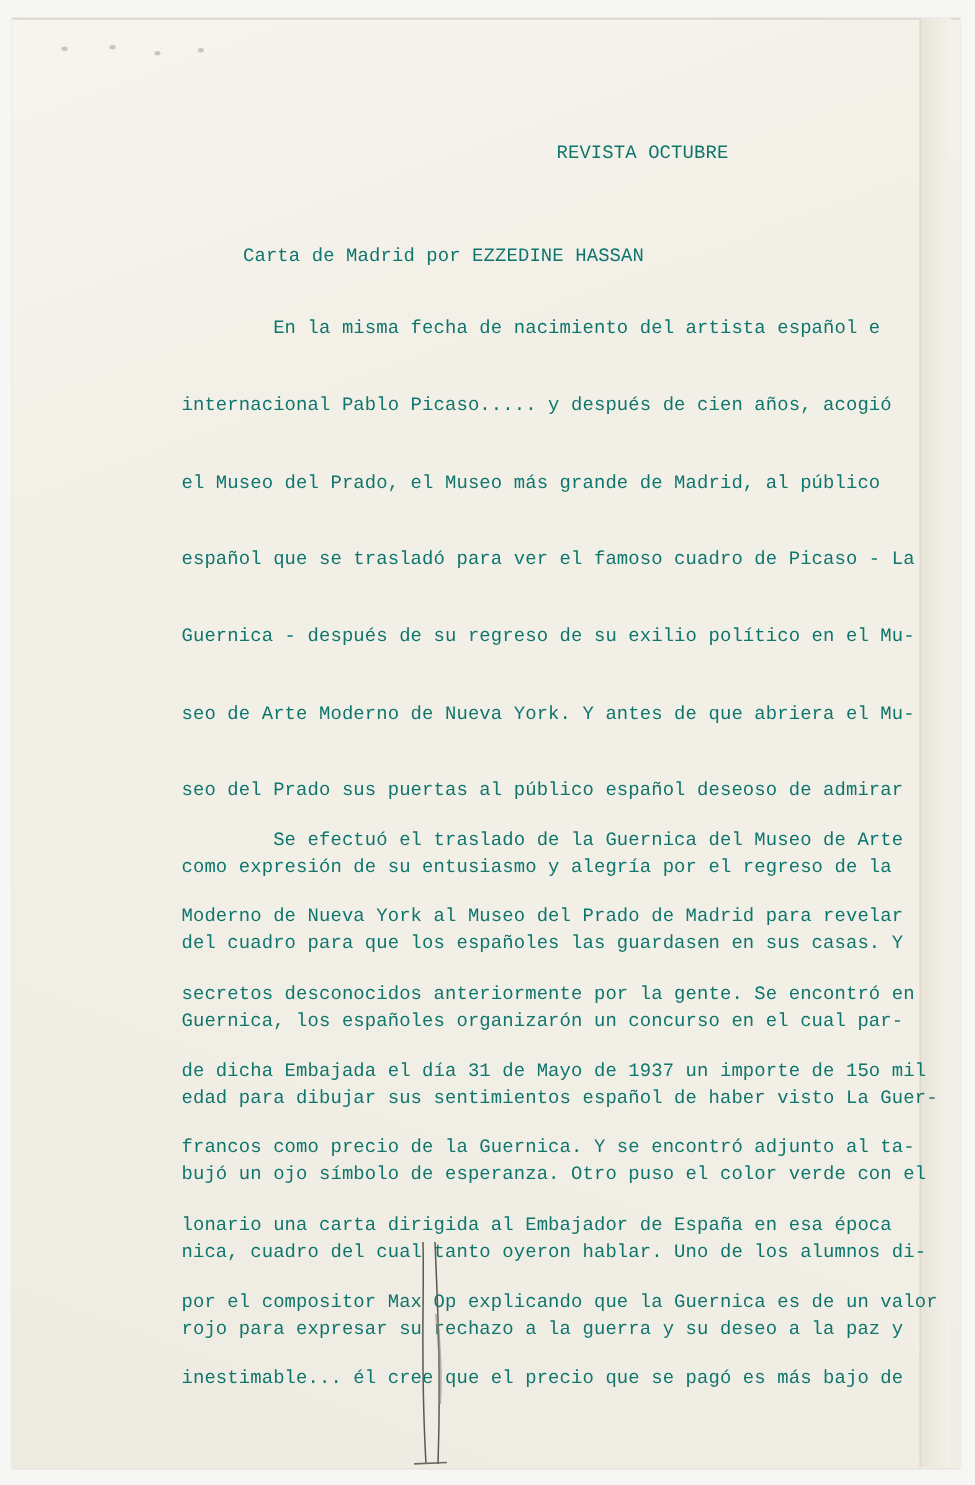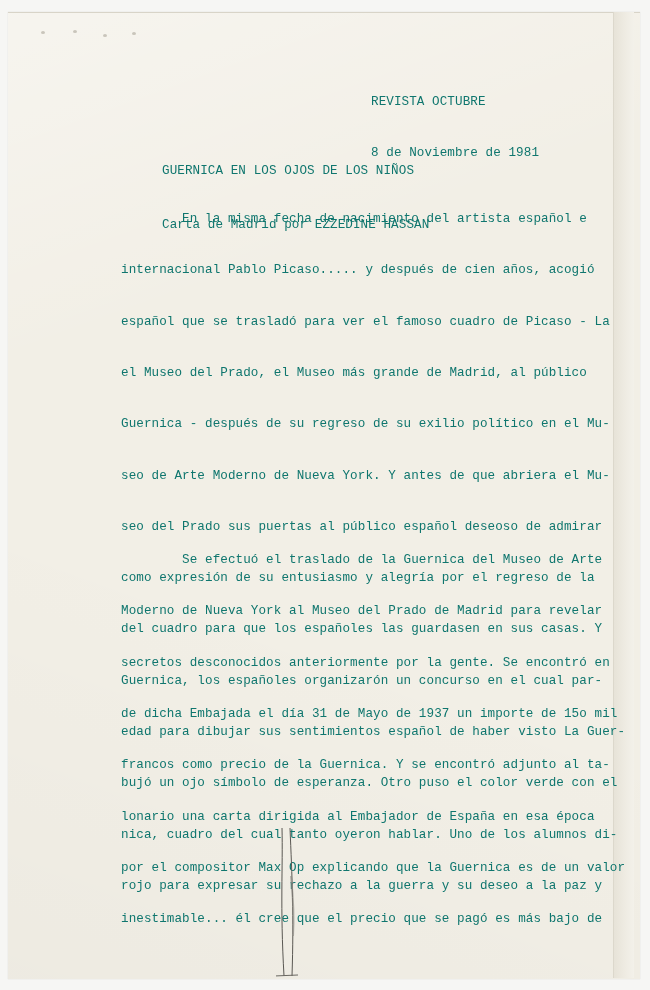--- a/index.html
+++ b/index.html
@@ -88,33 +88,31 @@
 
 <div class="smudges">
   <span style="left:6px;top:9px"></span>
   <span style="left:38px;top:8px"></span>
   <span style="left:68px;top:12px"></span>
   <span style="left:97px;top:10px"></span>
 </div>
 
 <div class="typed masthead">
   <div>REVISTA OCTUBRE</div>
-  <div>8 de Noviembre de 1981</div>
 </div>
 
 <div class="typed heading">
-  <div>GUERNICA EN LOS OJOS DE LOS NIÑOS</div>
   <div>Carta de Madrid por EZZEDINE HASSAN</div>
 </div>
 
 <div class="typed body-text">
   <div>        En la misma fecha de nacimiento del artista español e</div>
   <div>internacional Pablo Picaso..... y después de cien años, acogió</div>
+  <div>el Museo del Prado, el Museo más grande de Madrid, al público</div>
   <div>español que se trasladó para ver el famoso cuadro de Picaso - La</div>
-  <div>el Museo del Prado, el Museo más grande de Madrid, al público</div>
   <div>Guernica - después de su regreso de su exilio político en el Mu-</div>
   <div>seo de Arte Moderno de Nueva York. Y antes de que abriera el Mu-</div>
   <div>seo del Prado sus puertas al público español deseoso de admirar</div>
   <div>como expresión de su entusiasmo y alegría por el regreso de la</div>
   <div>del cuadro para que los españoles las guardasen en sus casas. Y</div>
   <div>Guernica, los españoles organizarón un concurso en el cual par-</div>
   <div>edad para dibujar sus sentimientos español de haber visto La Guer-</div>
   <div>bujó un ojo símbolo de esperanza. Otro puso el color verde con el</div>
   <div>nica, cuadro del cual tanto oyeron hablar. Uno de los alumnos di-</div>
   <div>rojo para expresar su rechazo a la guerra y su deseo a la paz y</div>

